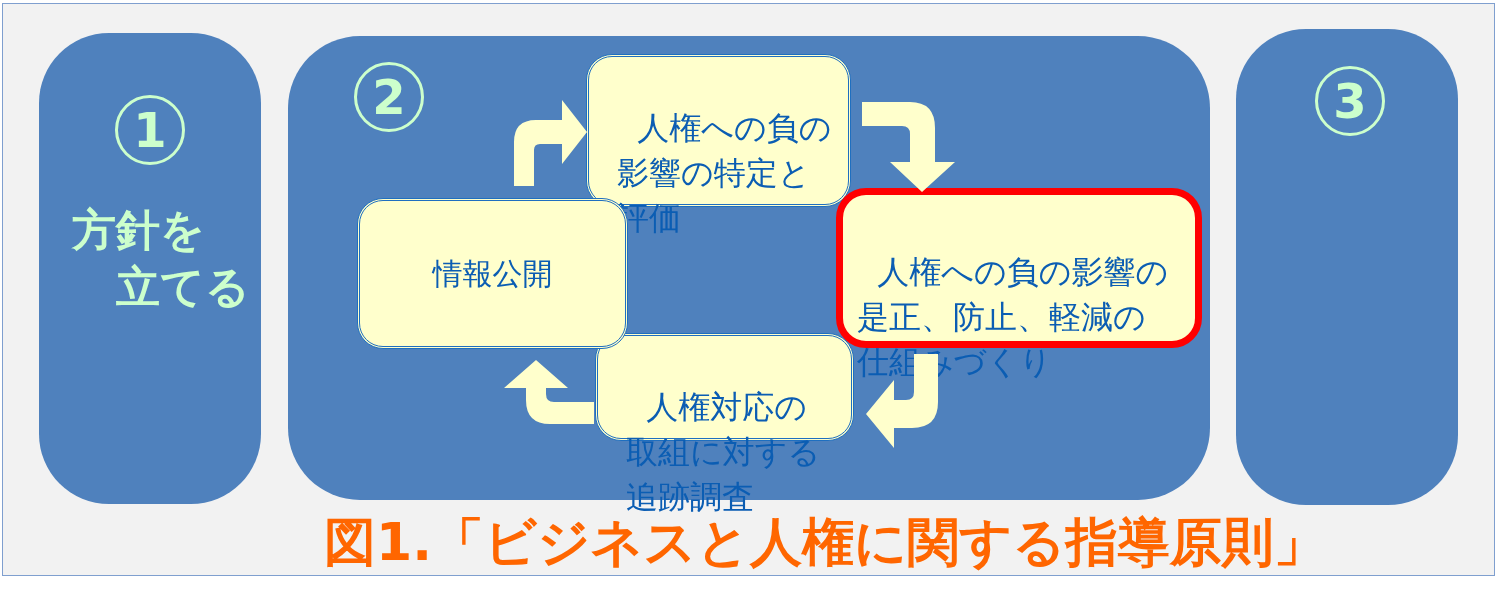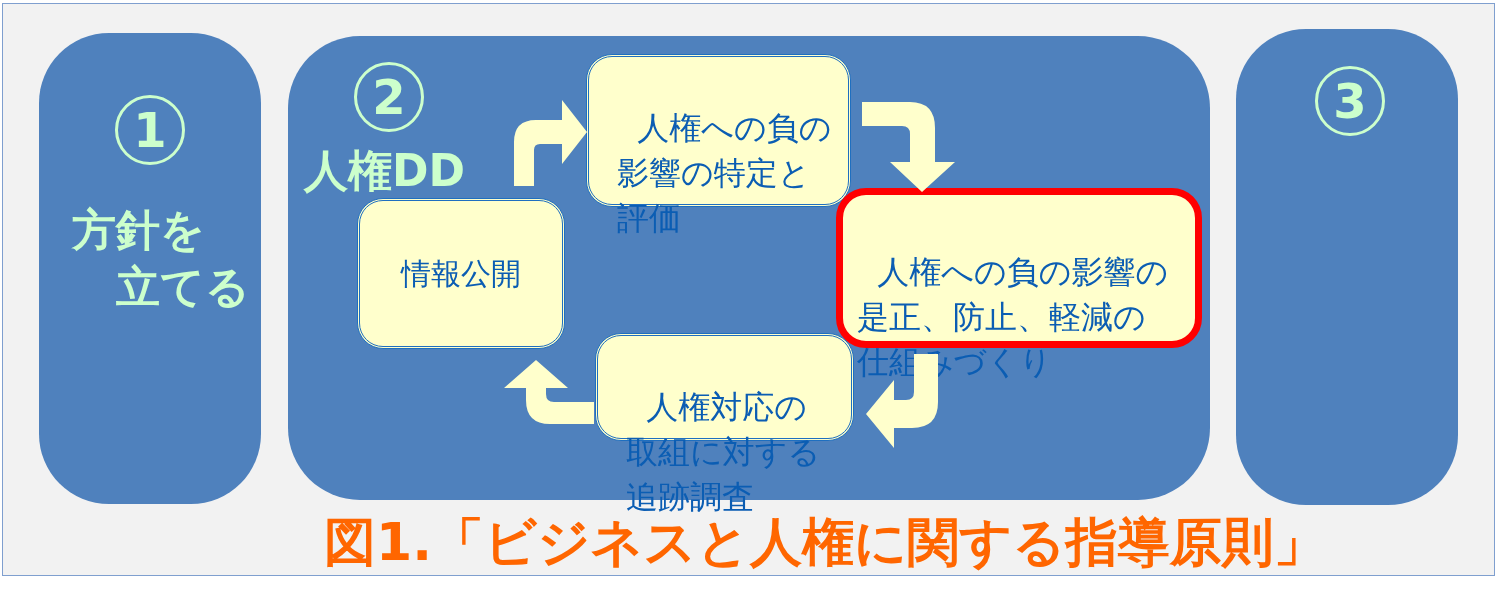--- a/index.html
+++ b/index.html
@@ -32,21 +32,20 @@
 <div class="frame"></div>
 
 <div class="pillar pill-1">
   <div class="num-circle" style="left:76px; top:62px;">1</div>
   <div class="green ptxt" style="left:33px; top:168px;">方針を
 　立てる</div>
 </div>
 
 <div class="pillar pill-2">
   <div class="num-circle" style="left:66px; top:26px;">2</div>
-  <div class="green ptxt" style="left:16px; top:106px;">人権DD</div>
 </div>
 
 <div class="pillar pill-3">
   <div class="num-circle" style="left:79px; top:37px;">3</div>
 </div>
 
 <div class="node" style="left:586px; top:54px; width:265px; height:153px;">
   <span>人権への負の
 影響の特定と
 評価</span>
@@ -57,21 +56,21 @@
 是正、防止、軽減の
 仕組みづくり</span>
 </div>
 
 <div class="node" style="left:595px; top:333px; width:259px; height:108px;">
   <span>人権対応の
 取組に対する
 追跡調査</span>
 </div>
 
-<div class="node" style="left:357px; top:198px; width:208px; height:151px; padding:0; display:flex; align-items:center; justify-content:center; font-size:30px;">
+<div class="node" style="left:357px; top:198px; width:271px; height:151px; padding:0; display:flex; align-items:center; justify-content:center; font-size:30px;">
   <span>情報公開</span>
 </div>
 
 <svg class="arrow" style="left:500px; top:92px;" width="90" height="100">
   <path d="M14 94 L14 50 Q14 28 36 28 L62 28 L62 8 L87 40 L62 72 L62 52 L40 52 Q34 52 34 58 L34 94 Z" fill="#ffffcc"></path>
 </svg>
 
 <svg class="arrow" style="left:860px; top:100px;" width="100" height="95">
   <path d="M2 2 L50 2 Q75 2 75 28 L75 62 L95 62 L62 92 L30 62 L50 62 L50 34 Q50 26 42 26 L2 26 Z" fill="#ffffcc"></path>
 </svg>

